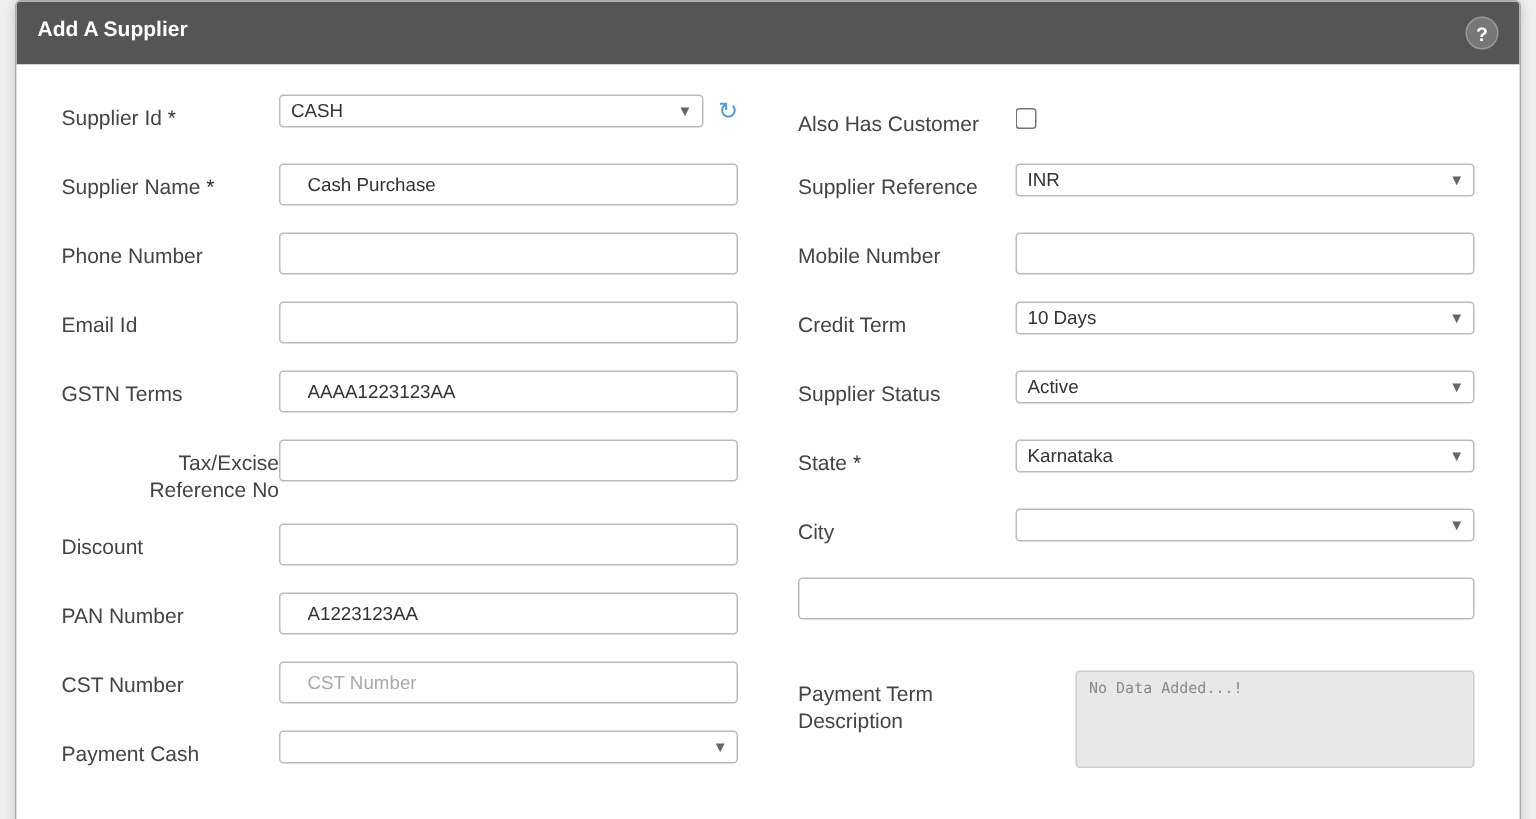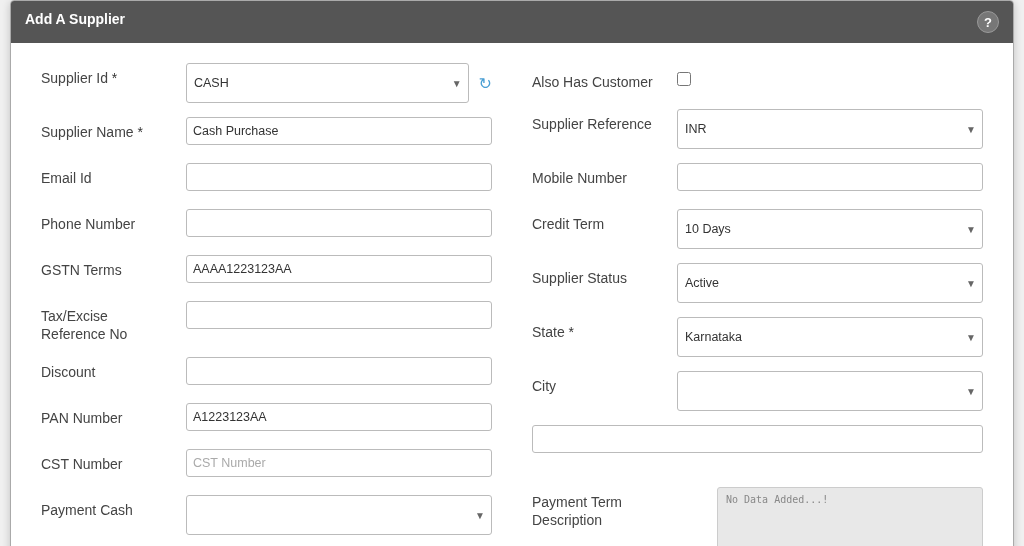--- a/index.html
+++ b/index.html
@@ -78,38 +78,38 @@
       flex: 1;
       display: flex;
       align-items: center;
       gap: 6px;
     }
     input[type="text"] {
       width: 100%;
       height: 28px;
       border: 1px solid #bbb;
       border-radius: 3px;
-      padding: 3px 6px;
+      padding: 3px 18px;
       font-size: 12.5px;
       color: #333;
       background: #fff;
       outline: none;
     }
     input[type="text"]::placeholder {
       color: #aaa;
     }
     .select-wrap {
       display: flex;
       align-items: center;
       width: 100%;
       position: relative;
     }
     select {
       width: 100%;
-      height: 40px;
+      height: 22px;
       border: 1px solid #bbb;
       border-radius: 3px;
       padding: 3px 7px;
       font-size: 12.5px;
       color: #333;
       background: #fff;
       outline: none;
       appearance: none;
       -webkit-appearance: none;
       padding-right: 24px;
@@ -186,44 +186,44 @@
         </div>
 
         <div class="form-row">
           <div class="form-label required">Supplier Name</div>
           <div class="form-control-wrap">
             <input type="text" value="Cash Purchase" style="">
           </div>
         </div>
 
         <div class="form-row">
+          <div class="form-label">Phone Number</div>
+          <div class="form-control-wrap">
+            <input type="text" style="">
+          </div>
+        </div>
+
+        <div class="form-row">
           <div class="form-label">Email Id</div>
           <div class="form-control-wrap">
             <input type="text" style="">
           </div>
         </div>
 
         <div class="form-row">
-          <div class="form-label">Phone Number</div>
-          <div class="form-control-wrap">
-            <input type="text" style="">
-          </div>
-        </div>
-
-        <div class="form-row">
           <div class="form-label">GSTN Terms</div>
           <div class="form-control-wrap">
             <input type="text" value="AAAA1223123AA" style="">
           </div>
         </div>
 
         <div class="spacer"></div>
 
         <div class="form-row">
-          <div class="form-label" style="white-space: pre-line;">Tax/Excise
+          <div class="form-label" style="white-space: pre-line; text-align: right;">Tax/Excise
 Reference No</div>
           <div class="form-control-wrap">
             <input type="text" style="">
           </div>
         </div>
 
         <div class="form-row">
           <div class="form-label">Discount</div>
           <div class="form-control-wrap">
             <input type="text" style="">

